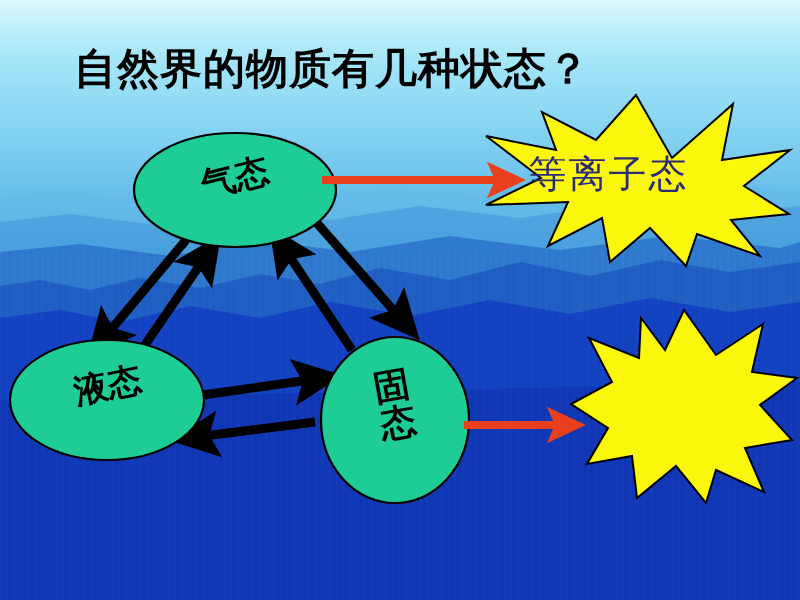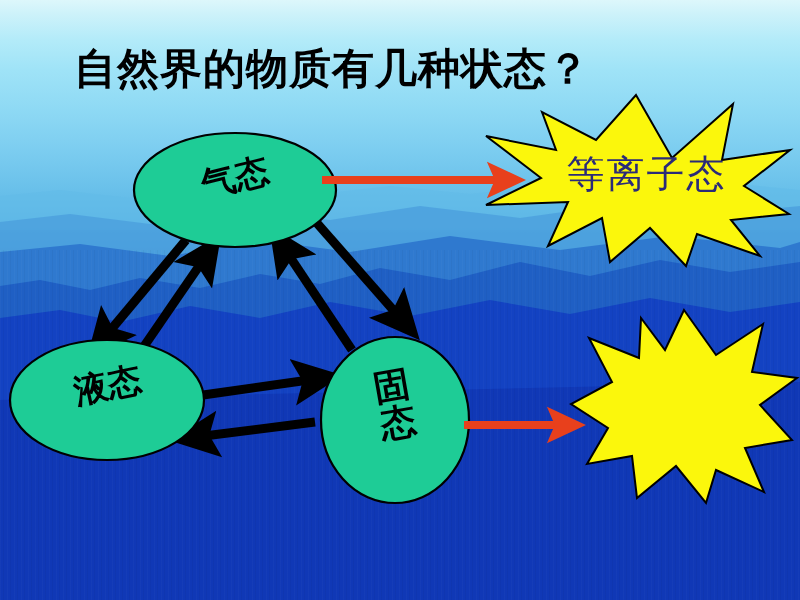--- a/index.html
+++ b/index.html
@@ -99,21 +99,21 @@
 
   
   .star-label {
     position: absolute;
     color: #2b2b78;
     font-family: "DejaVu Sans", "Liberation Sans", sans-serif;
     white-space: nowrap;
     text-align: center;
     line-height: 1;
   }
-  #label-plasma  { left: 494px; top: 155px; width: 305px; font-size: 38px; letter-spacing: 2px; }
+  #label-plasma  { left: 456px; top: 155px; width: 305px; font-size: 38px; letter-spacing: 2px; }
   #label-neutron { left: 588px; top: 385px; width: 204px; font-size: 32px; letter-spacing: 2px; }
 
   
   #art {
     position: absolute;
     left: 0;
     top: 0;
   }
 </style>
 </head>

